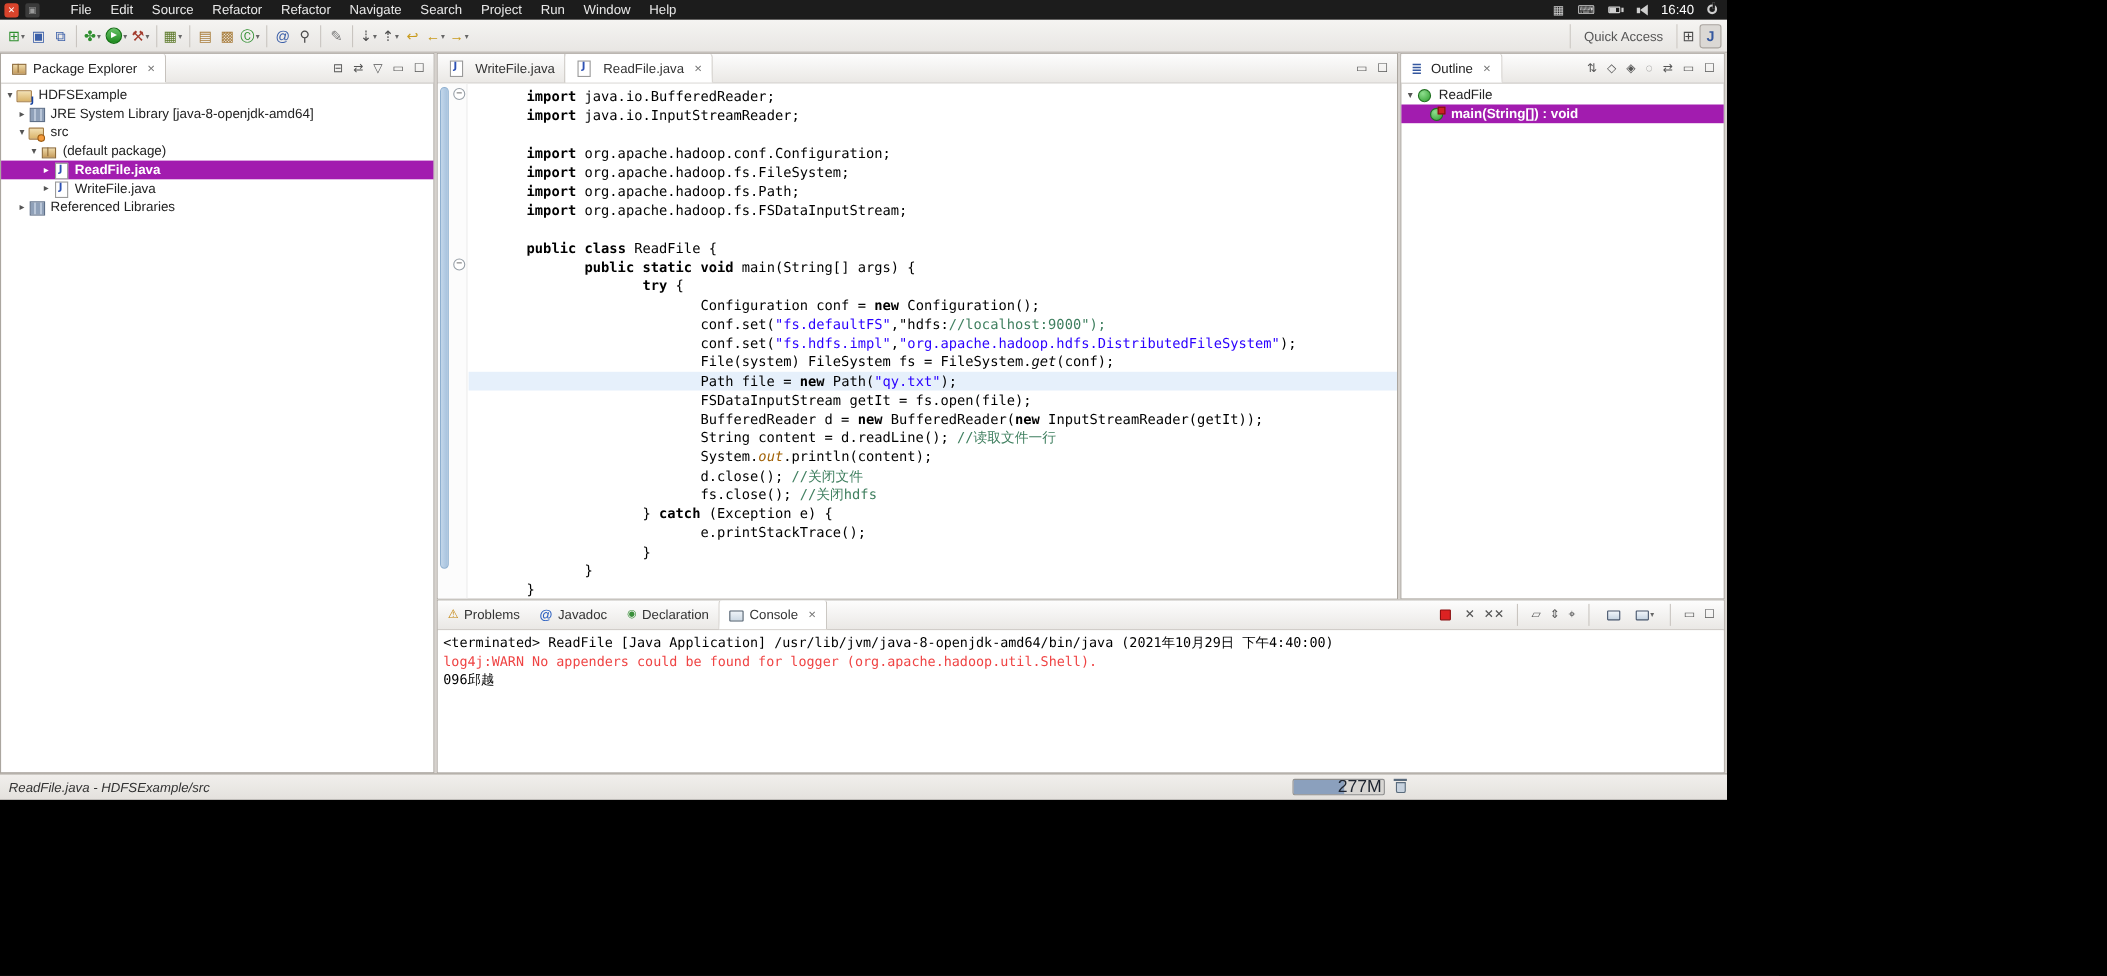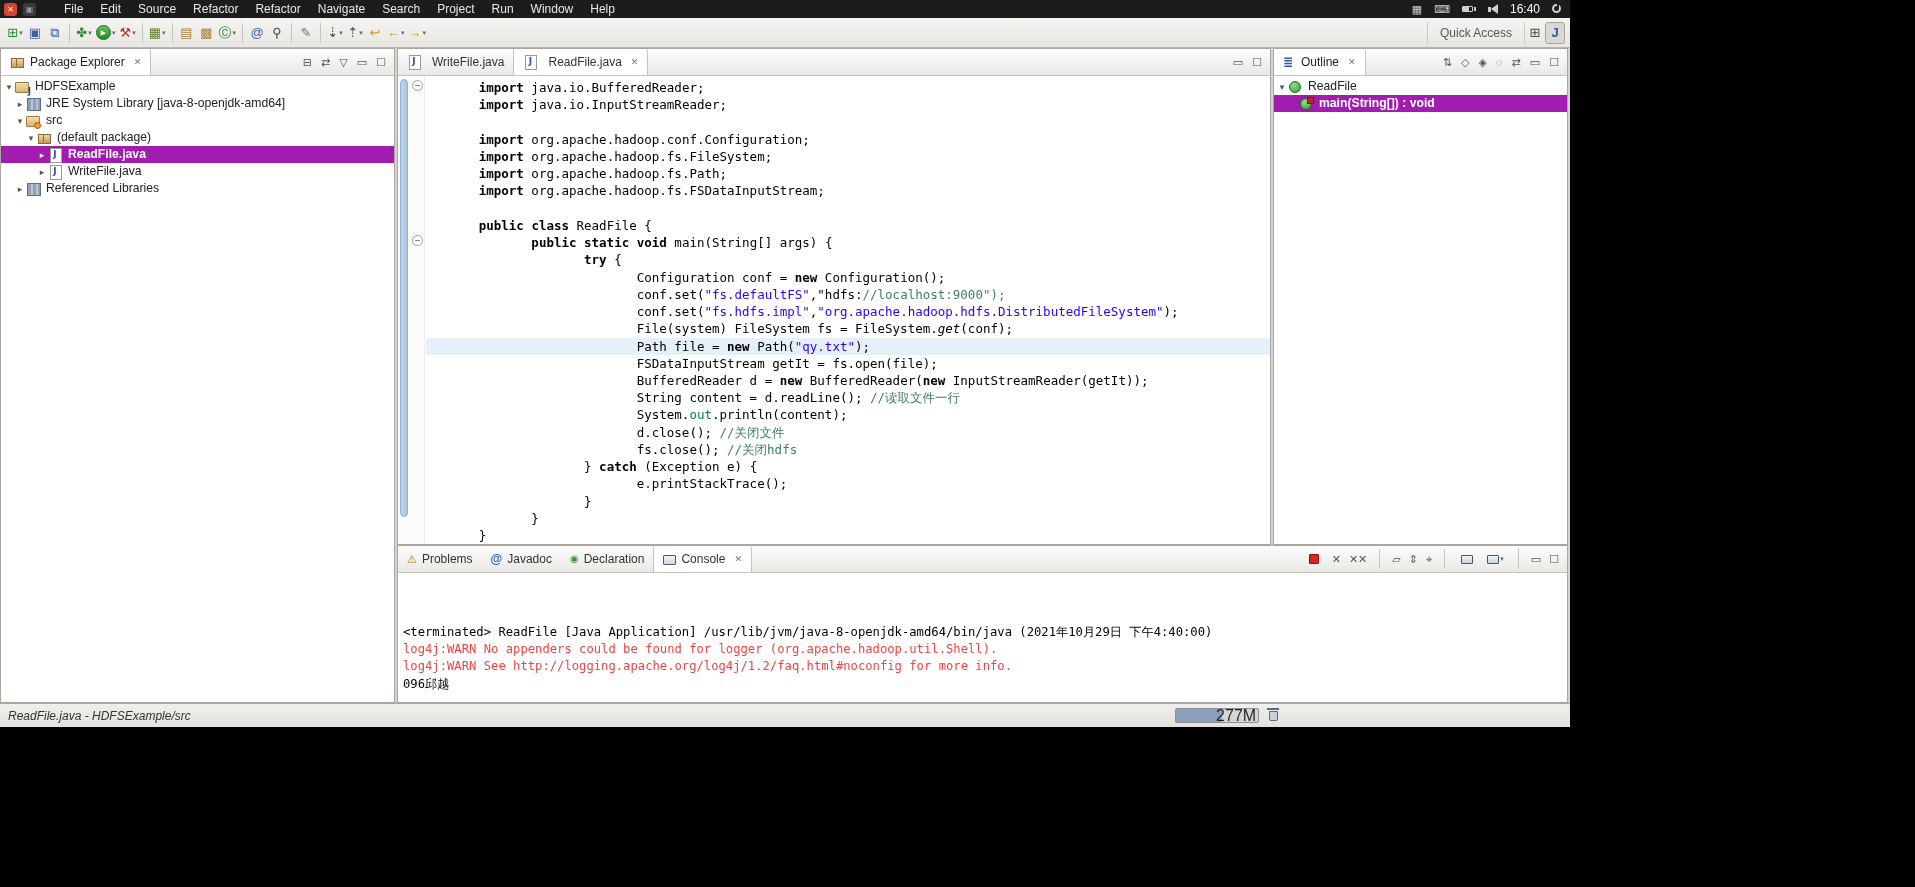--- a/index.html
+++ b/index.html
@@ -109,21 +109,21 @@
   #fold-ruler{position:absolute;left:13px;top:0;width:14px;height:100%;}
   .fold-marker{position:absolute;left:1px;width:11px;height:11px;border:1px solid #98a0a8;border-radius:50%;
       background:#fff;color:#555;font:9px/9px "DejaVu Sans Mono",monospace;text-align:center;}
   .code-area{position:absolute;left:28px;top:3px;right:0;bottom:0;
       font:12.5px/17.24px "DejaVu Sans Mono",monospace;color:#000;white-space:pre;tab-size:7;}
   .code-line{height:17.24px;width:100%;}
   .code-line.current{background:#e6f0fb;}
   .kw{color:#000000;font-weight:bold;}
   .str{color:#2a00ff;}
   .cmt{color:#3f7f5f;}
-  .sfld{color:#0f766e;}
+  .sfld{color:#a16207;font-style:italic;}
   .smth{font-style:italic;}
 
   
   #console-tabs{display:flex;align-items:flex-end;height:100%;}
   .ctab{height:26px;display:flex;align-items:center;gap:5px;padding:0 9px;font-size:12px;color:#333;}
   .ctab.active{background:#fff;border-left:1px solid #c6c2bd;border-right:1px solid #c6c2bd;border-radius:3px 3px 0 0;}
   .cicon{font-size:11px;line-height:12px;}
   .icon-problems{color:#c07f00;}
   .icon-javadoc-tab{color:#2b5fc0;font-weight:bold;font-size:12px;}
   .icon-declaration{color:#3a8f3a;font-size:10px;}
@@ -131,21 +131,21 @@
   .icon-console-view:before{content:"";position:absolute;left:0;top:1px;width:11px;height:8px;
       border:1px solid #4a5a6a;background:linear-gradient(#eef3f8,#cdd9e4);border-radius:1px;}
   .c-tools{margin-left:auto;display:flex;align-items:center;gap:8px;padding-right:8px;}
   .term-sq{width:10px;height:10px;background:#d22;border:1px solid #8a1010;border-radius:1px;display:inline-block;}
   .mini-monitor{width:12px;height:9px;border:1px solid #43536b;background:linear-gradient(#f0f5fa,#c6d4e2);
       border-radius:1px;display:inline-block;}
   .console-body{position:absolute;left:0;top:27px;right:0;bottom:0;background:#fff;overflow:hidden;
       padding:3px 0 0 5px;font:12.2px/17.2px "DejaVu Sans Mono",monospace;}
   .console-line{white-space:pre;color:#000;}
   .console-line.stderr{color:#ef4444;}
-  .console-line.proc{color:#000;margin-top:48px;}
+  .console-line.proc{color:#000;}
 
   
   #statusbar{position:absolute;left:0;top:703px;width:1570px;height:24px;
       background:linear-gradient(#f1efec,#e4e1dd);border-top:1px solid #aba69f;
       display:flex;align-items:center;font-size:12px;color:#333;}
   .sb-left{padding-left:8px;font-style:italic;}
   .mem{position:absolute;left:1175px;top:4px;width:84px;height:15px;border:1px solid #8f8f8f;border-radius:2px;
       background:#d8d6d3;overflow:hidden;}
   .mem-fill{position:absolute;left:0;top:0;height:100%;background:#8ba0bd;}
   .mem-label{position:absolute;left:0;top:0;width:100%;text-align:center;font-size:16px;line-height:14px;color:#1d2430;margin-left:28px;}
@@ -434,21 +434,20 @@
             </span>
           <span class="tsep"></span>
           <span class="hbtn">▭</span>
           <span class="hbtn">☐</span>
         </div>
       </div>
       <div class="console-body">
         <div class="console-line proc">&lt;terminated&gt; ReadFile [Java Application] /usr/lib/jvm/java-8-openjdk-amd64/bin/java (2021年10月29日 下午4:40:00)</div>
         <div id="console-lines">
             <div class="console-line stderr">log4j:WARN No appenders could be found for logger (org.apache.hadoop.util.Shell).</div>
-            <div class="console-line stderr">log4j:WARN See http://logging.apache.org/log4j/1.2/faq.html#noconfig for more info.</div>
             <div class="console-line stdout">096邱越</div>
           </div>
       </div>
     </div>
 
     <div id="statusbar">
       <span class="sb-left">ReadFile.java - HDFSExample/src</span>
       <div class="mem">
         <div class="mem-fill" id="mem-fill" style="width: 56%;"></div>
         <span class="mem-label">277M of 496M</span>

